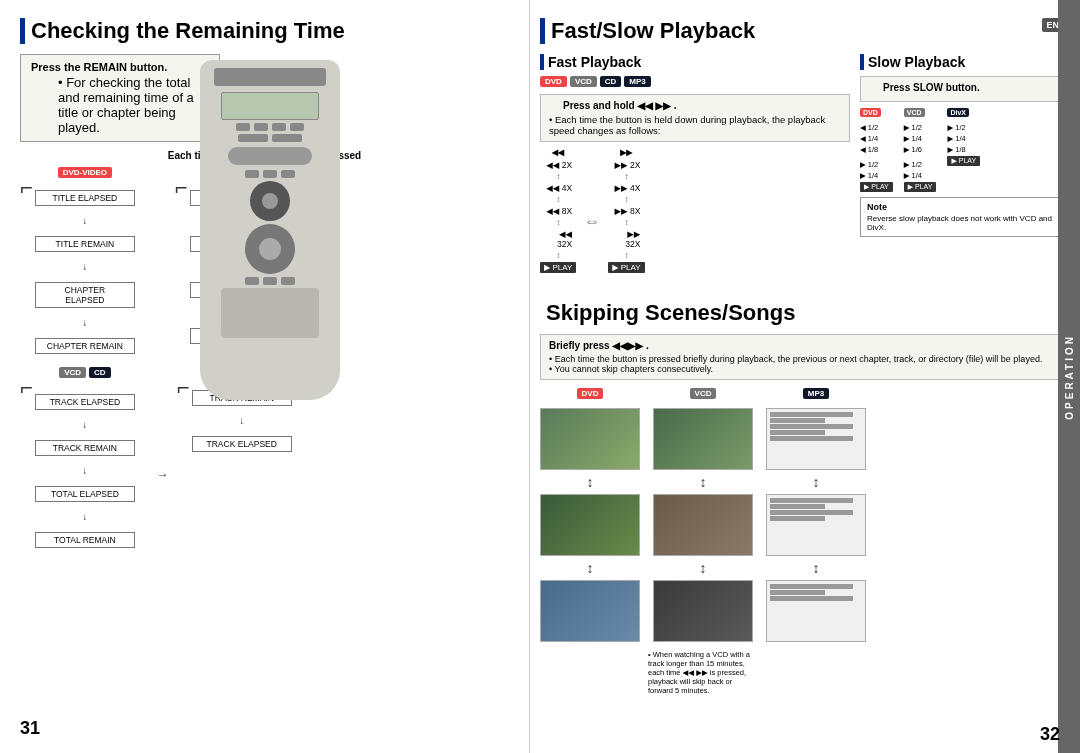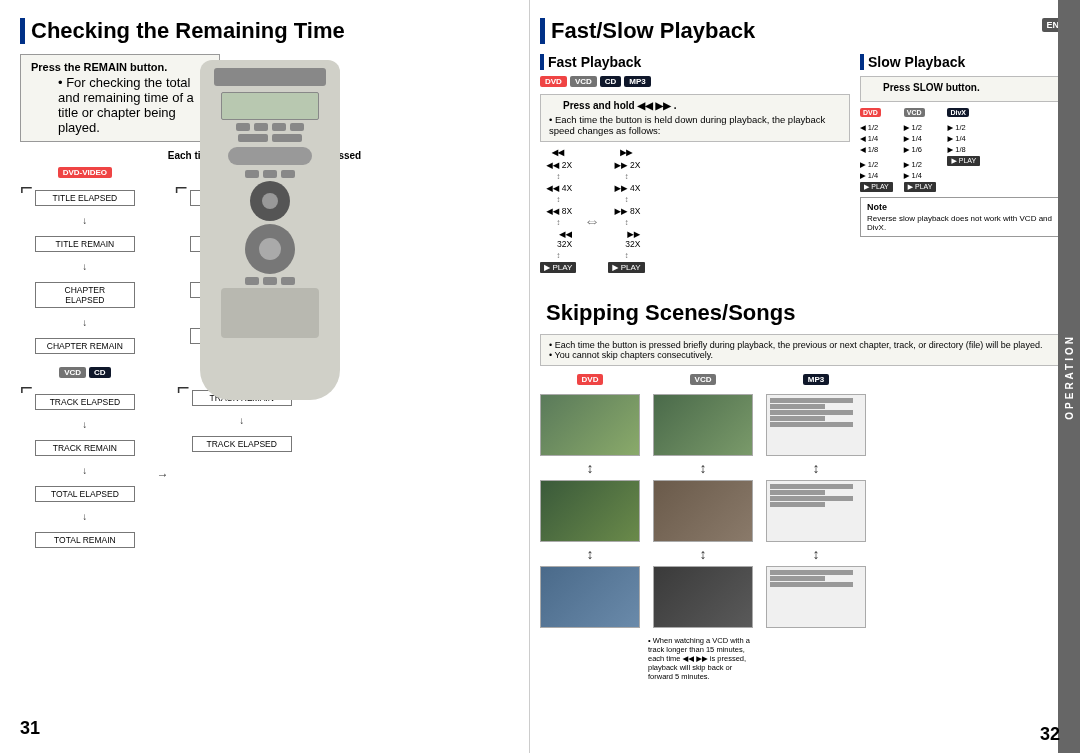--- a/index.html
+++ b/index.html
@@ -719,20 +719,21 @@
       </div>
     </div>
 
     <div class="skipping-section">
       <div class="skipping-title">
         <span class="blue-bar"></span>
         <span>Skipping Scenes/Songs</span>
       </div>
 
       <div class="briefly-box">
+        <div class="main-text">Briefly press ◀◀▶▶ .</div>
         <div>• Each time the button is pressed briefly during playback, the previous or next chapter, track, or directory (file) will be played.</div>
         <div>• You cannot skip chapters consecutively.</div>
       </div>
 
       <div class="thumb-grid">
 
         <div class="thumb-col">
           <div class="thumb-col-title">
             <span class="badge blue" style="font-size:8px;">DVD</span>
           </div>

